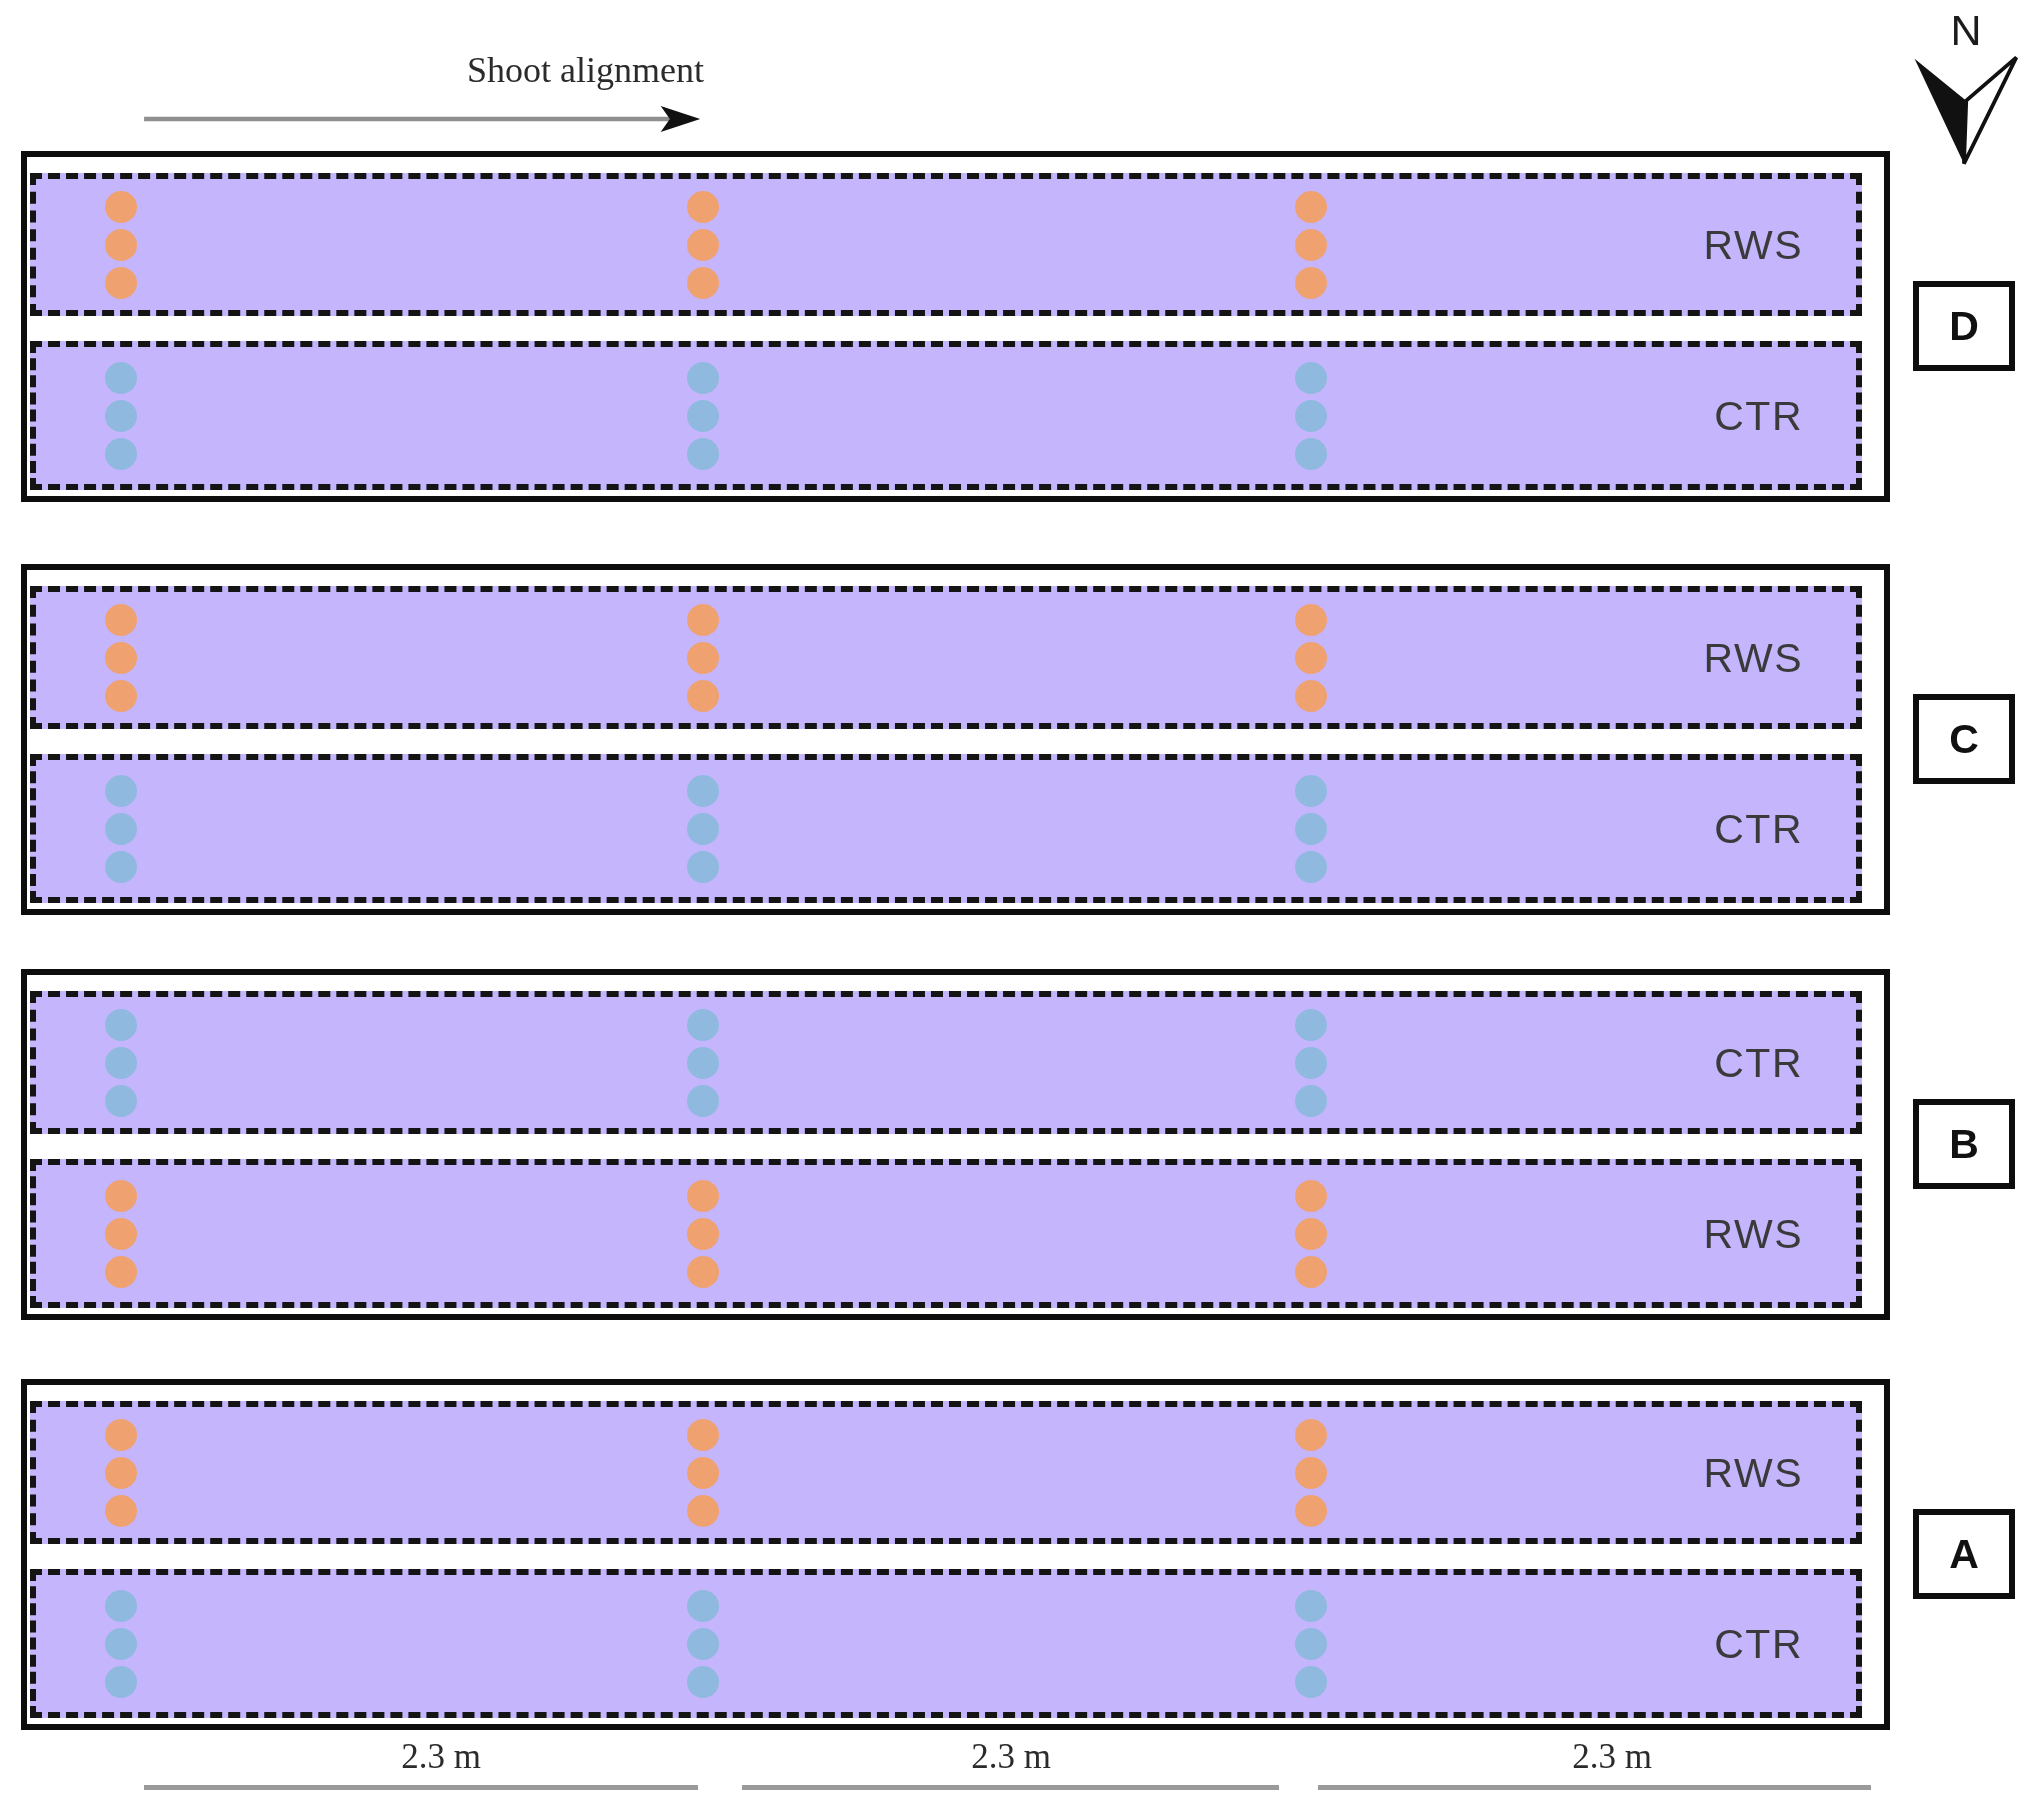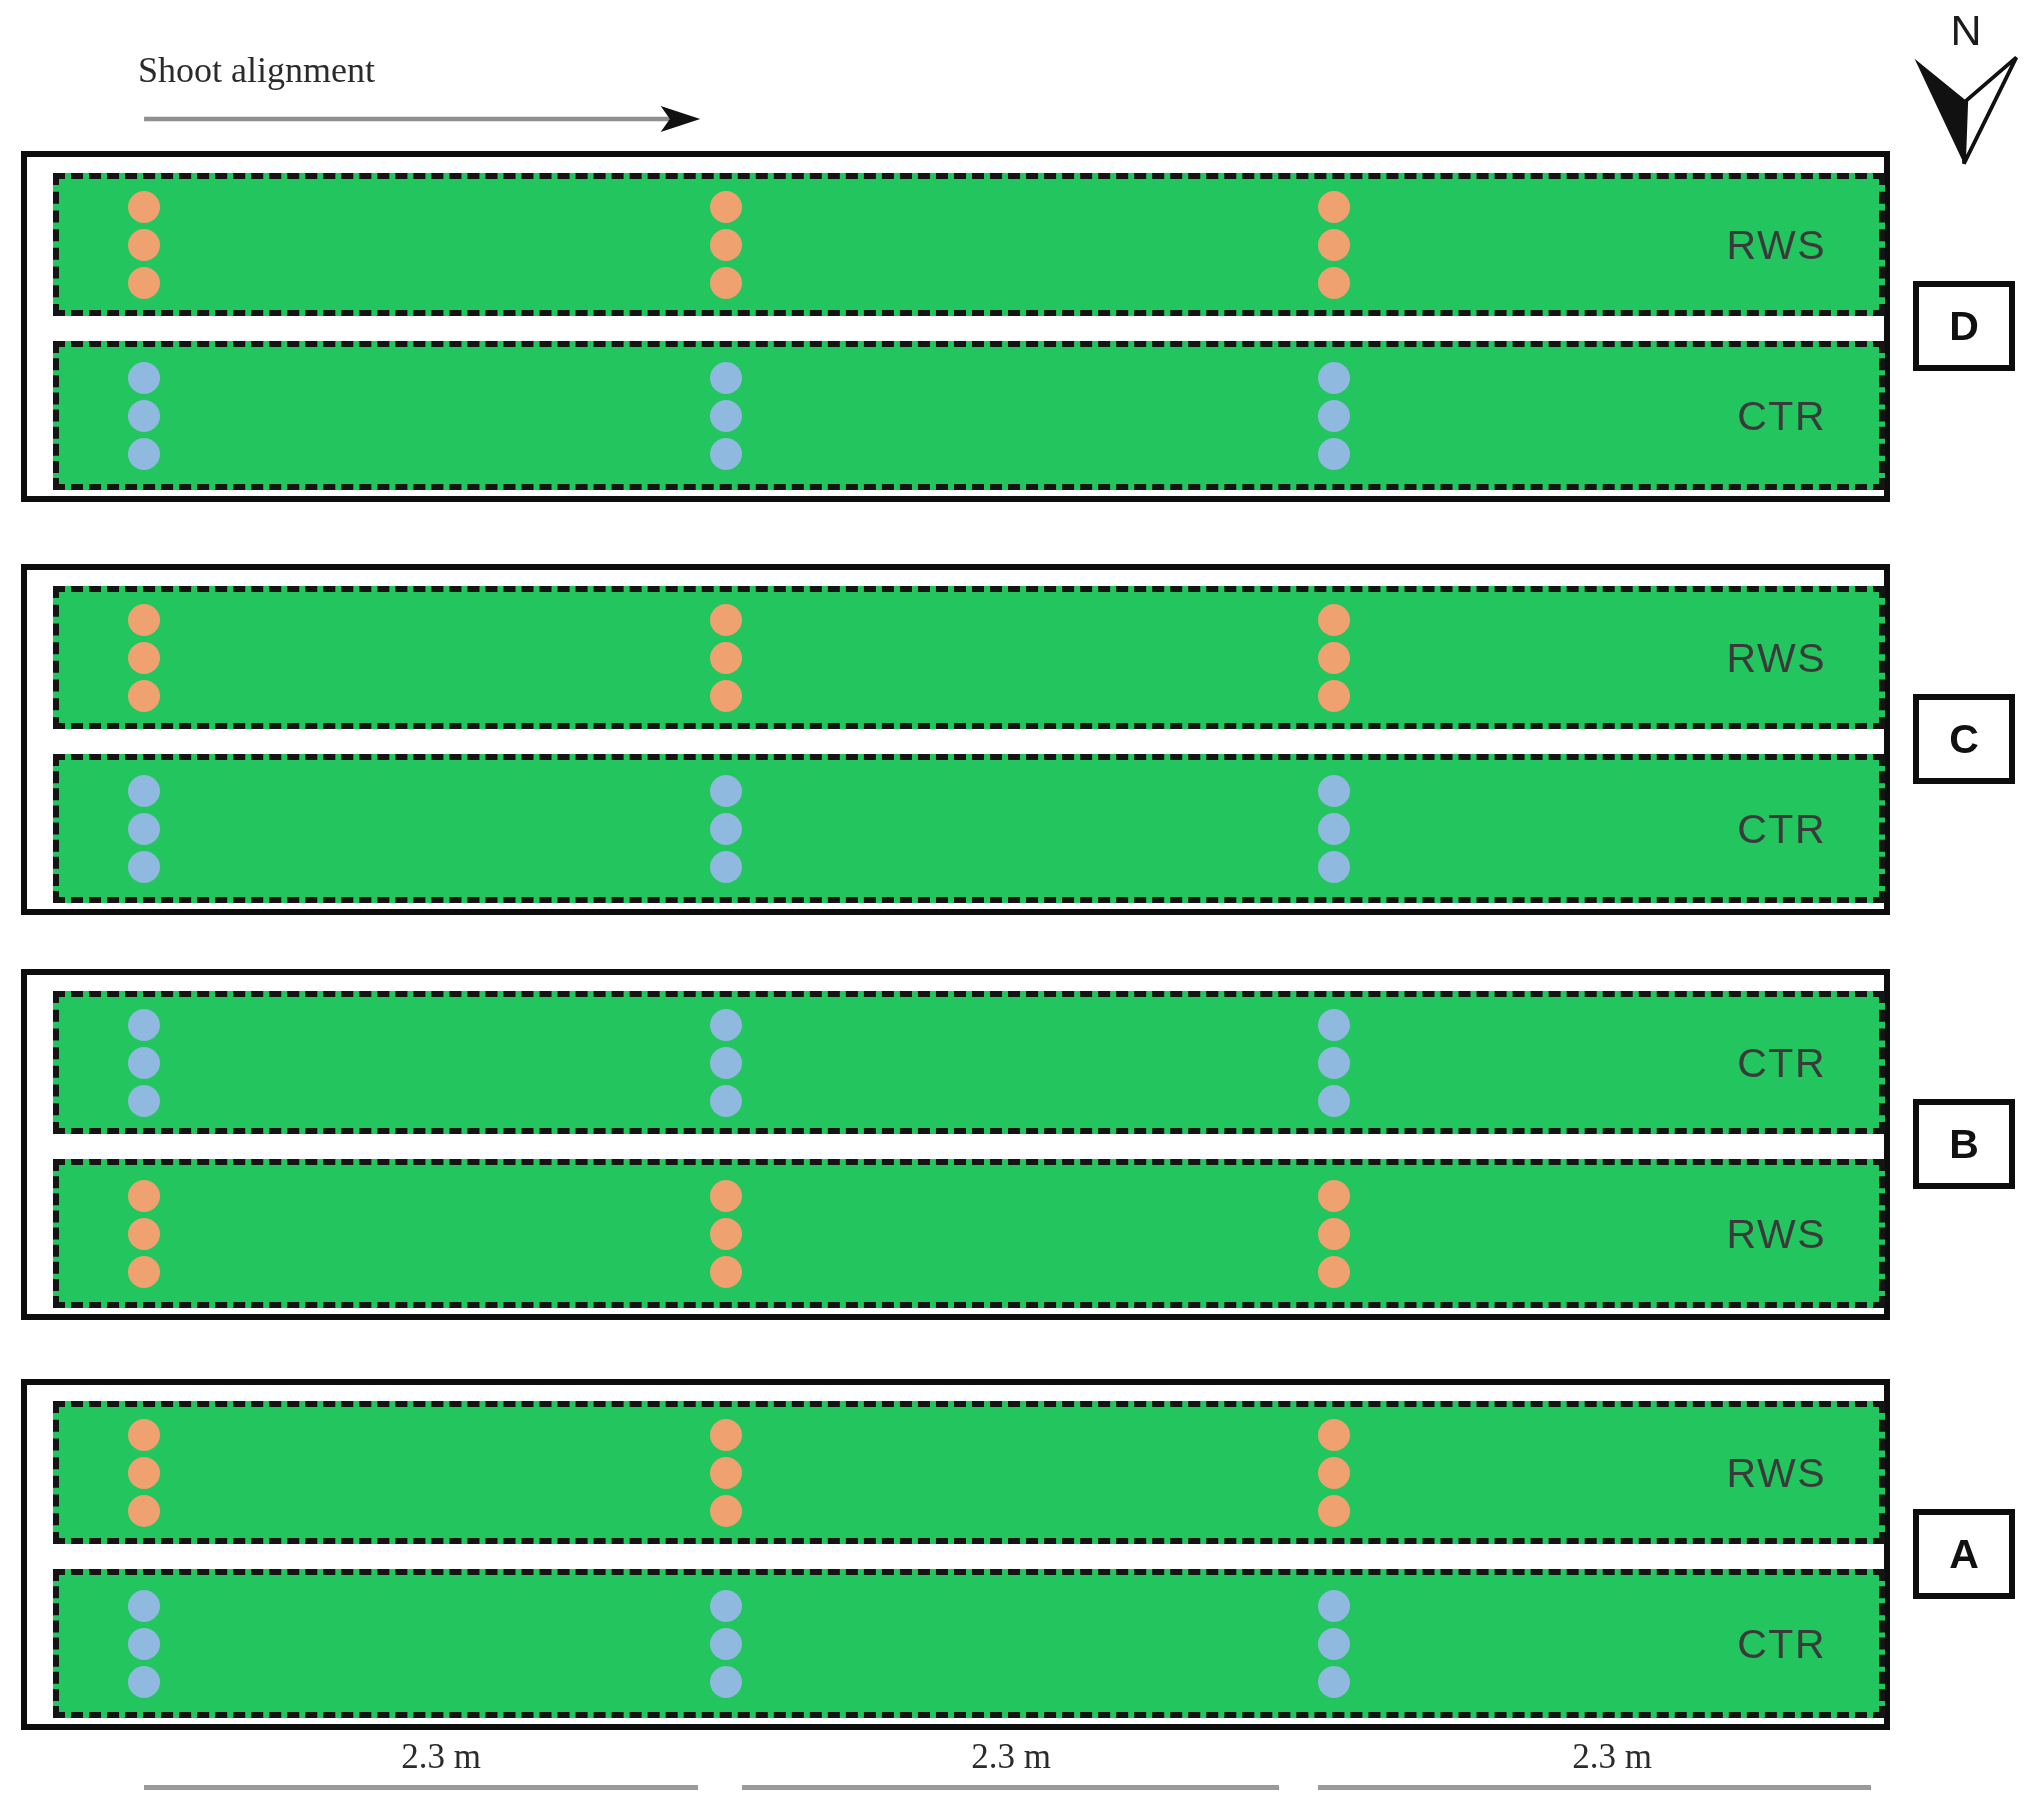--- a/index.html
+++ b/index.html
@@ -11,21 +11,21 @@
     height: 1817px;
     background: #ffffff;
     font-family: "Liberation Sans", sans-serif;
     overflow: hidden;
   }
 
   
   .shoot-align-text {
     position: absolute;
     left: 138px; top: 49px; width: 566px;
-    text-align: left;
+    text-align: right;
     font-family: "Liberation Serif", serif;
     font-size: 36px;
     color: #2b2b2b;
   }
   .shoot-arrow-svg { position: absolute; left: 138px; top: 106px; }
 
   
   .north-label {
     position: absolute;
     left: 1916px; top: 6px; width: 100px;
@@ -39,24 +39,24 @@
   .block {
     position: absolute;
     left: 21px;
     width: 1869px;
     height: 351px;
     border: 6.8px solid #0d0d0d;
     background: #ffffff;
   }
   .strip {
     position: absolute;
-    left: 26px;
+    left: 3px;
     width: 1832px;
     border: 6px dashed #141414;
-    background: #22c55e;
+    background: #c4b5fd;
   }
   .strip.top    { top: 16px;  height: 143px; }
   .strip.bottom { top: 184px; height: 149px; }
 
   .strip-label {
     position: absolute;
     right: 53px; top: 50%;
     transform: translateY(-50%);
     font-size: 41px;
     color: #3a3a3a;

